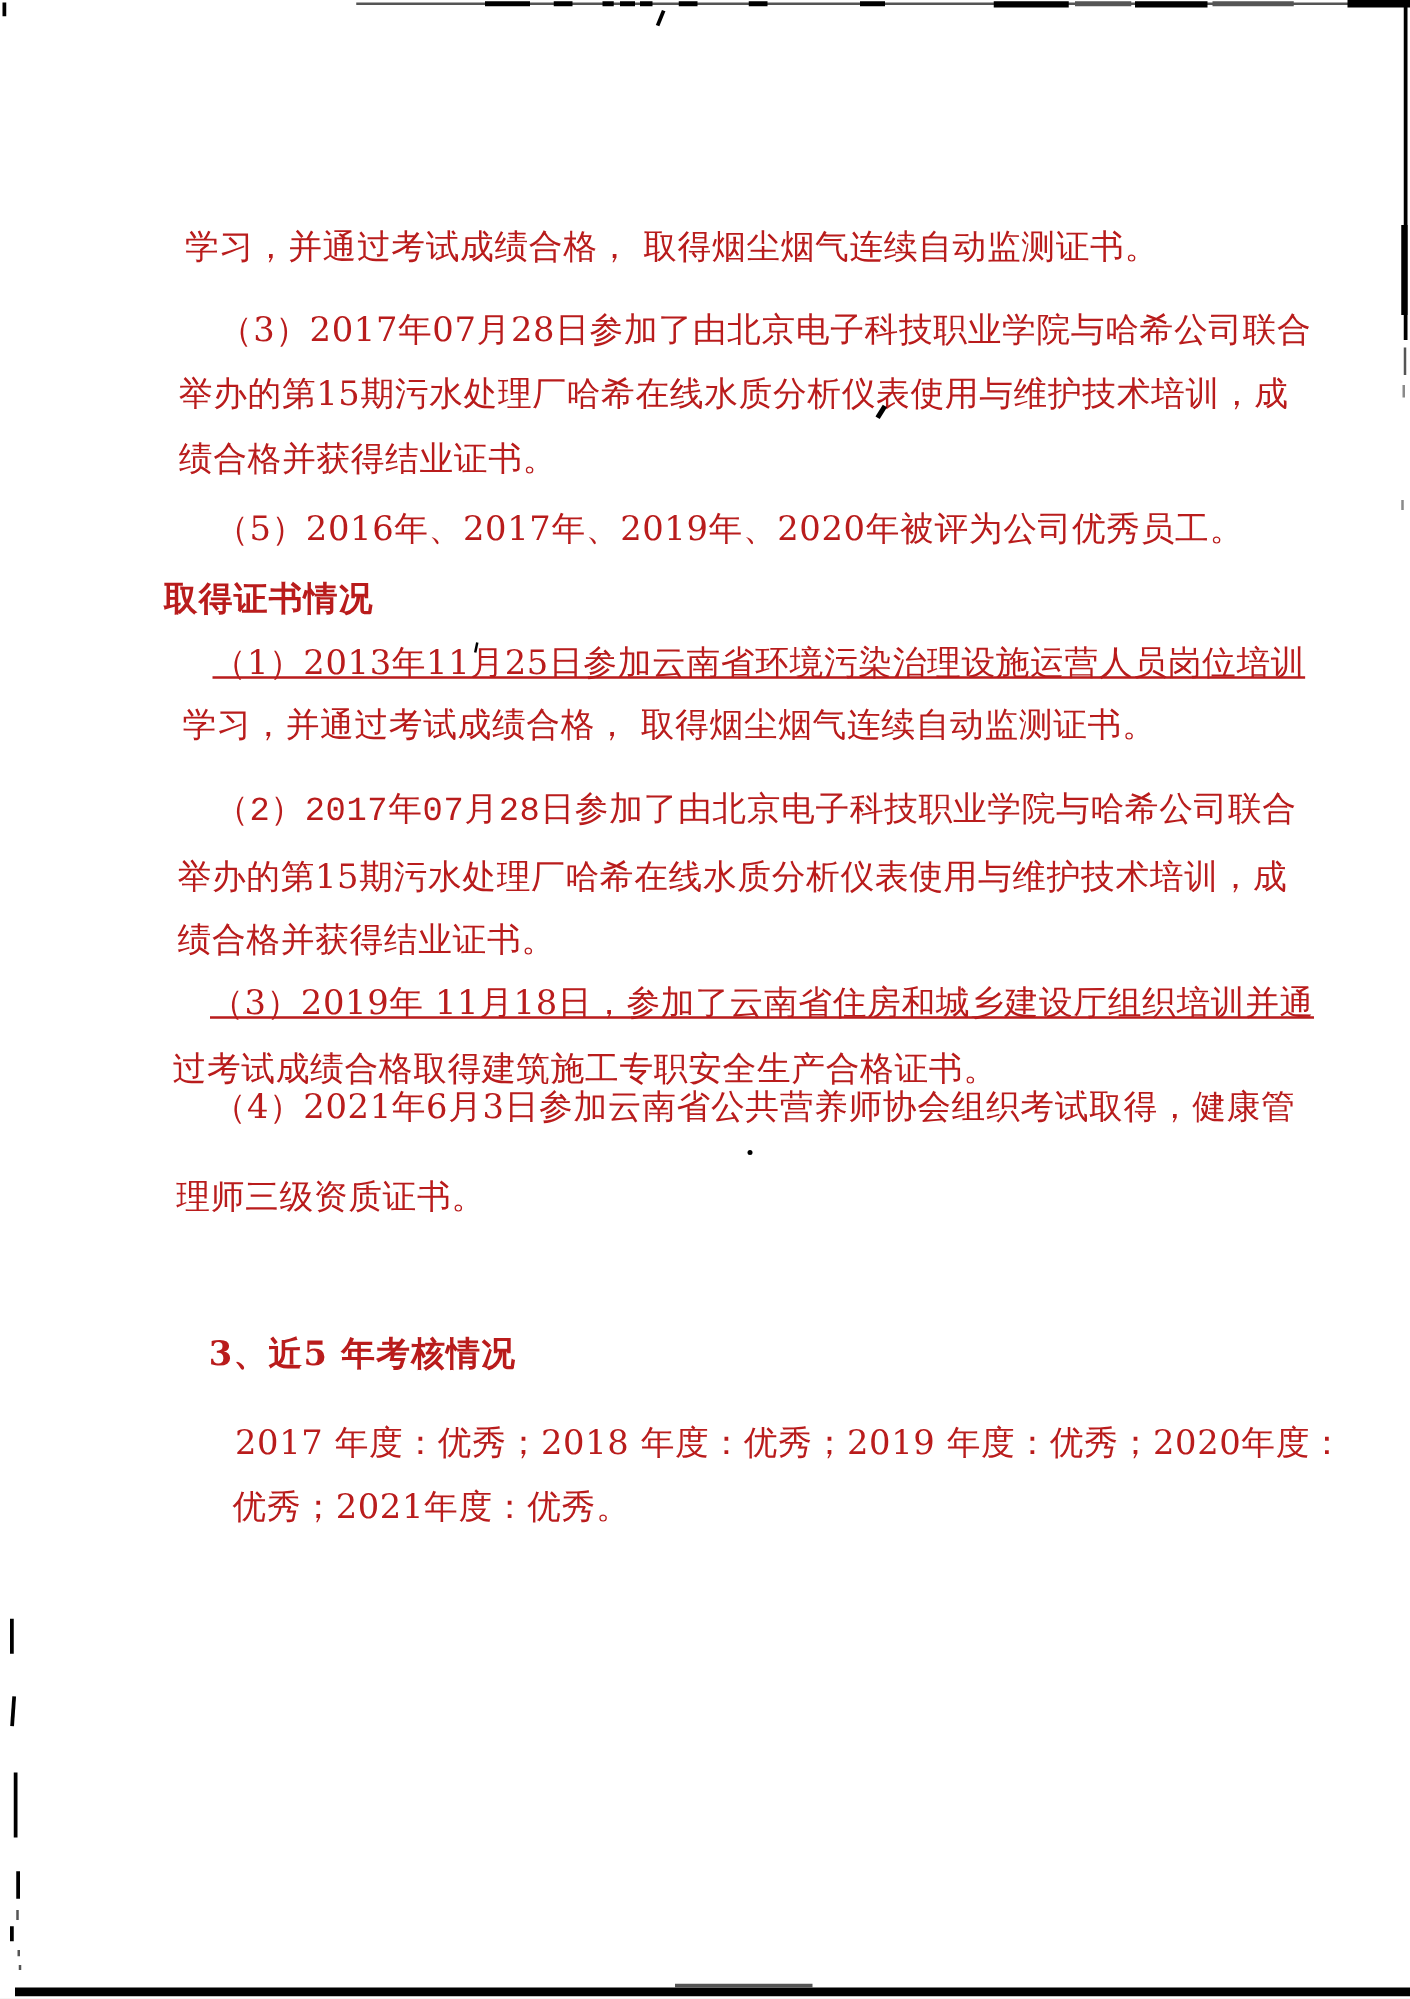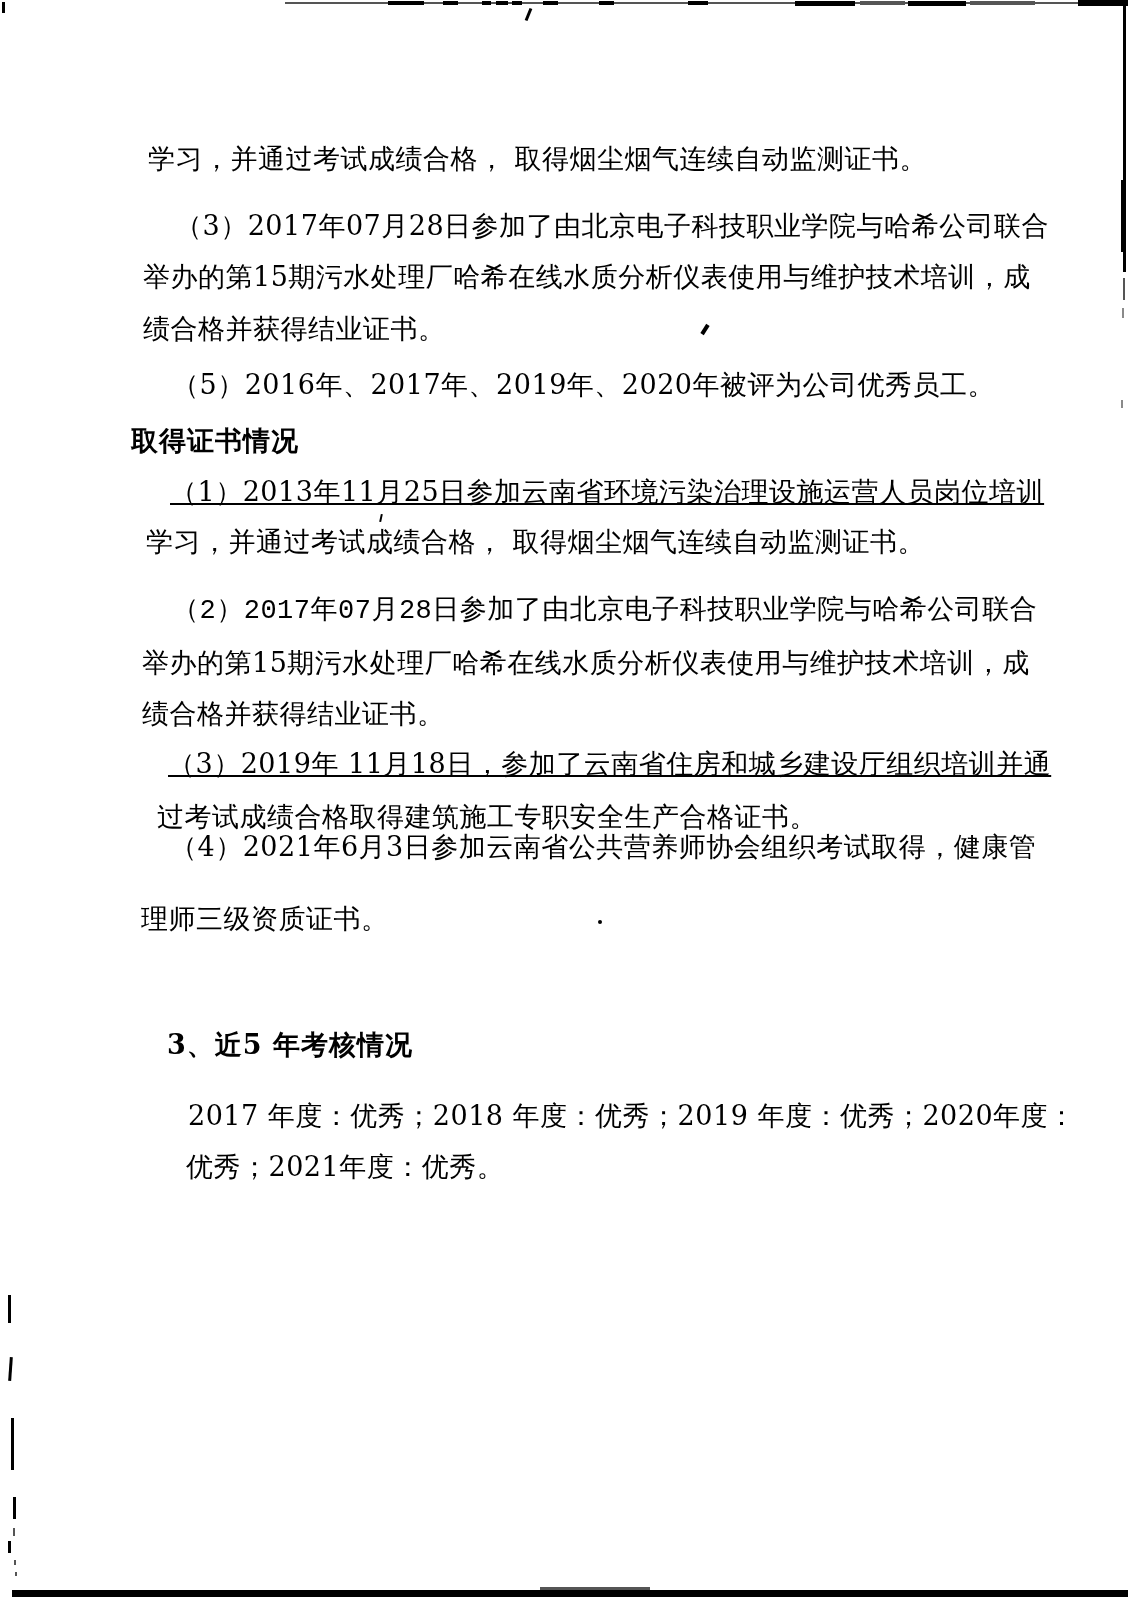--- a/index.html
+++ b/index.html
@@ -11,21 +11,22 @@
     overflow: hidden;
     font-family: "DejaVu Serif", "Liberation Serif", serif;
     color: #141414;
   }
   .line {
     position: absolute;
     white-space: nowrap;
     font-size: 27px;
     line-height: 1.25;
     letter-spacing: 0.5px;
-    color: #000000;
+    color: #b91c1c;
+    margin-top: 39px;
   }
   .line.heading {
     font-weight: bold;
     letter-spacing: 1px;
   }
   
   .artifact { position: absolute; background: #000; }
   .art-gray { background: #555; }
   .art-light { background: #8a8a8a; }
 </style>
@@ -40,21 +41,21 @@
       <div class="line" style="left: 143px; top: 260px;">举办的第15期污水处理厂哈希在线水质分析仪表使用与维护技术培训，成</div>
       <div class="line" style="left: 143px; top: 312px;">绩合格并获得结业证书。</div>
       <div class="line" style="left: 172px; top: 368px;">（5）2016年、2017年、2019年、2020年被评为公司优秀员工。</div>
       <div class="line heading" style="left: 131px; top: 424px;">取得证书情况</div>
       <div class="line" style="left: 170px; top: 475px; text-decoration: underline;">（1）2013年11月25日参加云南省环境污染治理设施运营人员岗位培训</div>
       <div class="line" style="left: 146px; top: 525px;">学习，并通过考试成绩合格， 取得烟尘烟气连续自动监测证书。</div>
       <div class="line" style="left: 172px; top: 595px; font-family: Liberation Mono, monospace;">（2）2017年07月28日参加了由北京电子科技职业学院与哈希公司联合</div>
       <div class="line" style="left: 142px; top: 646px;">举办的第15期污水处理厂哈希在线水质分析仪表使用与维护技术培训，成</div>
       <div class="line" style="left: 142px; top: 697px;">绩合格并获得结业证书。</div>
       <div class="line" style="left: 168px; top: 747px; text-decoration: underline;">（3）2019年 11月18日，参加了云南省住房和城乡建设厅组织培训并通</div>
-      <div class="line" style="left: 157px; top: 800px;">过考试成绩合格取得建筑施工专职安全生产合格证书。</div>
+      <div class="line" style="left: 138px; top: 800px;">过考试成绩合格取得建筑施工专职安全生产合格证书。</div>
       <div class="line" style="left: 170px; top: 830px;">（4）2021年6月3日参加云南省公共营养师协会组织考试取得，健康管</div>
       <div class="line" style="left: 141px; top: 902px;">理师三级资质证书。</div>
       <div class="line heading" style="left: 167px; top: 1028px;">3、近5 年考核情况</div>
       <div class="line" style="left: 188px; top: 1099px;">2017 年度：优秀；2018 年度：优秀；2019 年度：优秀；2020年度：</div>
       <div class="line" style="left: 186px; top: 1150px;">优秀；2021年度：优秀。</div>
     </div>
 
   <div class="artifact" style="left:2px; top:2px; width:3px; height:11px;"></div>
 
   <div class="artifact art-gray" style="left:285px; top:2px; width:843px; height:2px;"></div>

